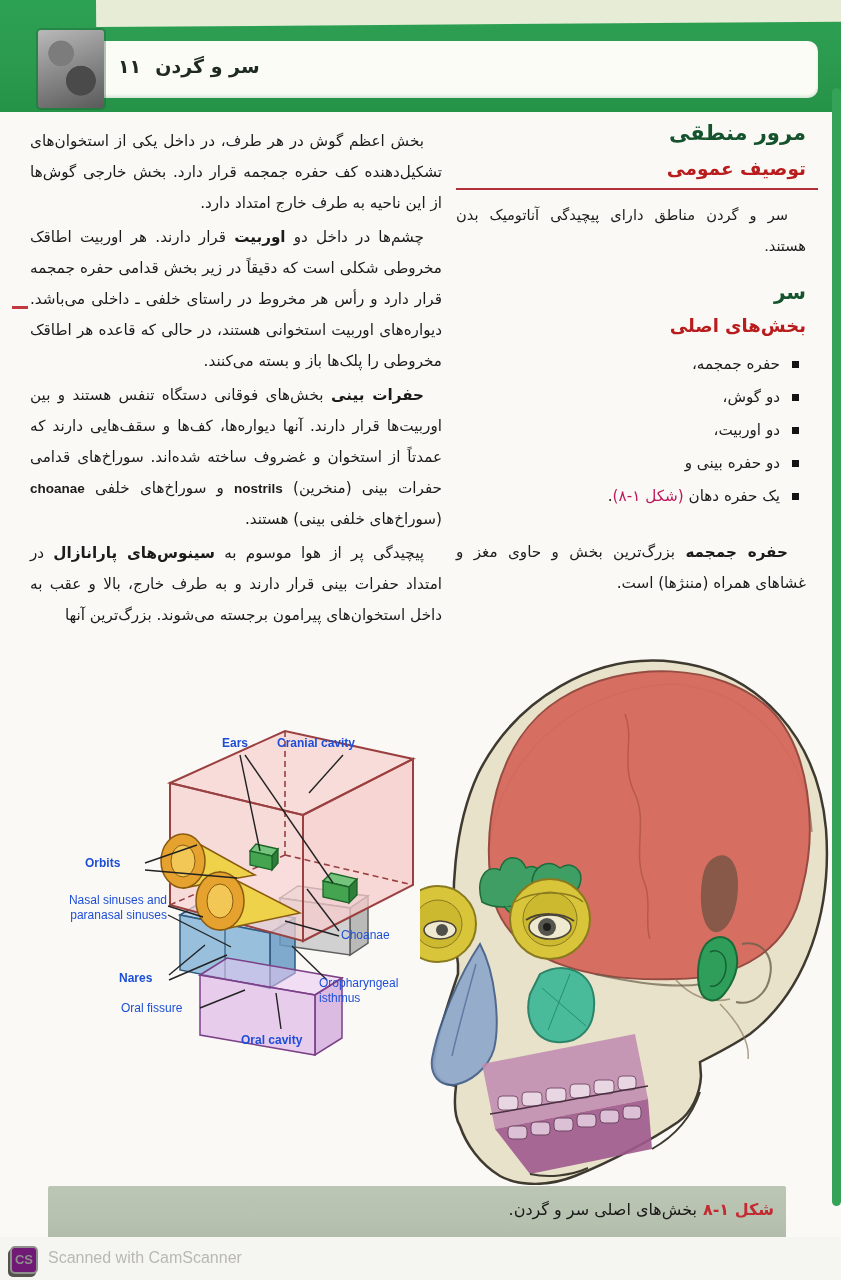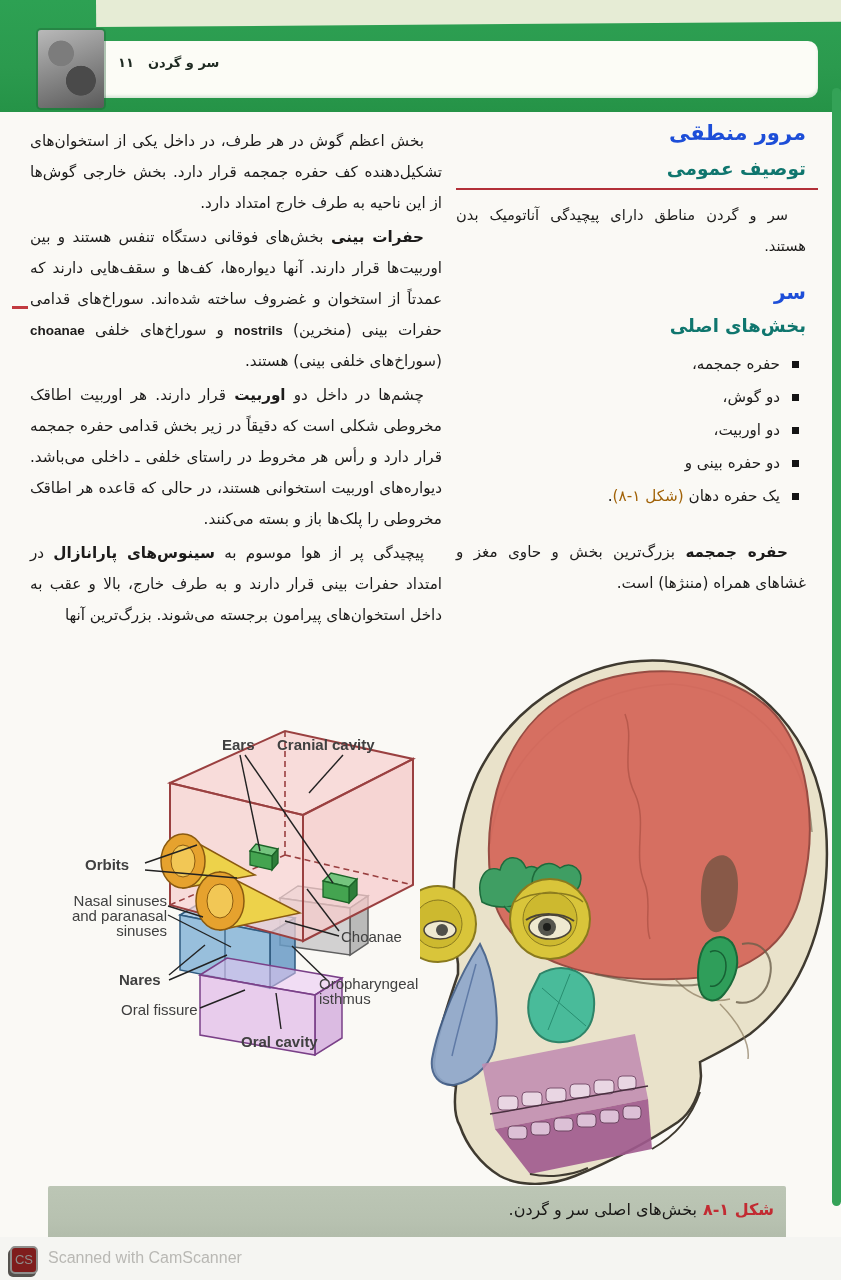--- a/index.html
+++ b/index.html
@@ -12,70 +12,70 @@
   .header-pale{position:absolute;top:0;left:96px;width:745px;height:27px;background:#e6ecd5;
     transform:rotate(-0.4deg);transform-origin:left top;}
   .header-thumb{position:absolute;top:30px;left:38px;width:66px;height:78px;border-radius:3px;
     background:
       radial-gradient(circle at 35% 30%, #7c7c7c 0 18%, transparent 19%),
       radial-gradient(circle at 65% 65%, #4a4a4a 0 22%, transparent 23%),
       linear-gradient(160deg,#b9b9b9 0%,#8d8d8d 45%,#5a5a5a 100%);
     box-shadow:0 0 0 2px rgba(30,90,50,.35);}
   .header-pill{position:absolute;top:41px;left:58px;width:760px;height:57px;background:#fcfcf6;
     border-radius:28px 10px 10px 28px;box-shadow:inset 0 -2px 3px rgba(40,120,70,.18);}
-  .header-title{position:absolute;top:55px;left:118px;direction:rtl;font-size:13px;font-weight:bold;
+  .header-title{position:absolute;top:55px;left:118px;direction:rtl;font-size:19px;font-weight:bold;
     color:#1f2a22;letter-spacing:.5px;}
   .header-title .pagenum{margin-right:14px;letter-spacing:2px;}
 
   
   .edge-strip{position:absolute;right:0;top:88px;width:9px;height:1118px;background:#34a257;border-radius:5px;}
   .margin-mark{position:absolute;left:12px;top:306px;width:16px;height:3px;background:#c23a40;}
 
   
   .col{direction:rtl;text-align:justify;color:#1c1b1a;font-size:15.2px;line-height:31px;}
   .col p{margin:0 0 3px;text-indent:18px;text-align-last:right;}
   .col b{font-weight:bold;}
   .latin{font-family:"Liberation Sans",sans-serif;font-weight:bold;font-size:13.5px;}
 
   .col-left{position:absolute;top:126px;left:30px;width:412px;}
   .col-right{position:absolute;top:118px;left:456px;width:350px;}
 
-  .h-green{color:#1d4ed8;font-weight:bold;font-size:21px;margin:0 0 4px;text-align:right;}
-  .h-red{color:#0f766e;font-weight:bold;font-size:18.5px;margin:0 0 4px;}
+  .h-green{color:#14532d;font-weight:bold;font-size:21px;margin:0 0 4px;text-align:right;}
+  .h-red{color:#b91c1c;font-weight:bold;font-size:18.5px;margin:0 0 4px;}
   .red-rule{border:0;border-bottom:2px solid #b23038;margin:2px -12px 9px 0;}
   .h-head{font-size:20px;margin:16px 0 2px;}
   .h-parts{font-size:18px;margin:0 0 7px;}
   .intro-p{font-size:14.6px;}
   .bullet{position:relative;padding-right:26px;line-height:33px;text-align:right;}
   .bullet::before{content:"";position:absolute;right:7px;top:13px;width:7px;height:7px;background:#141414;}
-  .ref-blue{color:#a16207;}
+  .ref-blue{color:#be185d;}
   .cranial-para{margin-top:24px !important;}
 
   
   .diagram{position:absolute;left:55px;top:693px;width:372px;height:396px;}
   .diagram svg{position:absolute;left:0;top:0;}
-  .dlabel{position:absolute;font-family:"Liberation Sans",sans-serif;font-size:15px;color:#404040;white-space:nowrap;}
+  .dlabel{position:absolute;font-family:"Liberation Sans",sans-serif;font-size:12px;color:#1d4ed8;white-space:nowrap;}
   .dlabel.bold{font-weight:bold;}
   .dlabel.wrap{white-space:normal;line-height:15px;}
 
   
   .skull{position:absolute;left:420px;top:644px;width:421px;height:541px;}
 
   
   .caption-bar{position:absolute;left:48px;top:1186px;width:738px;height:65px;
     background:linear-gradient(180deg,#bcc6b5 0%,#b7c1b0 55%,#aeb8a7 100%);
     border-radius:2px;direction:rtl;line-height:47px;padding:0 12px;box-sizing:border-box;
     font-size:16px;color:#191816;}
   .caption-bar .cap-label{color:#c22b32;font-weight:bold;margin-left:6px;}
 
   
   .scan-footer{position:absolute;left:0;top:1237px;width:841px;height:43px;background:#f5f5f2;}
   .cs-badge{position:absolute;left:10px;top:9px;width:24px;height:24px;border:2px solid #8f8f8d;
-    border-radius:5px;color:#8f8f8d;font-family:"Liberation Sans",sans-serif;font-weight:normal;
-    font-size:13px;line-height:24px;text-align:center;background:#7f1d1d;
+    border-radius:5px;color:#8f8f8d;font-family:"Liberation Sans",sans-serif;font-weight:bold;
+    font-size:13px;line-height:24px;text-align:center;background:#701a75;
     box-shadow:-2px 3px 0 0 #55524e;}
   .cs-text{position:absolute;left:48px;top:12px;color:#b9b8b4;font-family:"Liberation Sans",sans-serif;
     font-size:16px;}
 </style>
 </head>
 <body>
 
 <div class="page">
 
   <div class="header-bar">
@@ -105,24 +105,24 @@
       <span>یک حفره دهان </span><span class="ref-blue">(شکل ۱-۸)</span><span>.</span>
     </div>
     <p class="cranial-para">
       <b>حفره جمجمه</b><span> بزرگ‌ترین بخش و حاوی مغز و غشاهای همراه (مننژها) است.</span>
     </p>
   </div>
 
   <div class="col col-left">
     <p>بخش اعظم گوش در هر طرف، در داخل یکی از استخوان‌های تشکیل‌دهنده کف حفره جمجمه قرار دارد. بخش خارجی گوش‌ها از این ناحیه به طرف خارج امتداد دارد.</p>
     <p>
+      <span>چشم‌ها در داخل دو </span><b>اوربیت</b><span> قرار دارند. هر اوربیت اطاقک مخروطی شکلی است که دقیقاً در زیر بخش قدامی حفره جمجمه قرار دارد و رأس هر مخروط در راستای خلفی ـ داخلی می‌باشد. دیواره‌های اوربیت استخوانی هستند، در حالی که قاعده هر اطاقک مخروطی را پلک‌ها باز و بسته می‌کنند.</span>
+    </p>
+    <p>
       <b>حفرات بینی</b><span> بخش‌های فوقانی دستگاه تنفس هستند و بین اوربیت‌ها قرار دارند. آنها دیواره‌ها، کف‌ها و سقف‌هایی دارند که عمدتاً از استخوان و غضروف ساخته شده‌اند. سوراخ‌های قدامی حفرات بینی (منخرین) </span><span class="latin">nostrils</span><span> و سوراخ‌های خلفی </span><span class="latin">choanae</span><span> (سوراخ‌های خلفی بینی) هستند.</span>
-    </p>
-    <p>
-      <span>چشم‌ها در داخل دو </span><b>اوربیت</b><span> قرار دارند. هر اوربیت اطاقک مخروطی شکلی است که دقیقاً در زیر بخش قدامی حفره جمجمه قرار دارد و رأس هر مخروط در راستای خلفی ـ داخلی می‌باشد. دیواره‌های اوربیت استخوانی هستند، در حالی که قاعده هر اطاقک مخروطی را پلک‌ها باز و بسته می‌کنند.</span>
     </p>
     <p>
       <span>پیچیدگی پر از هوا موسوم به </span><b>سینوس‌های پارانازال</b><span> در امتداد حفرات بینی قرار دارند و به طرف خارج، بالا و عقب به داخل استخوان‌های پیرامون برجسته می‌شوند. بزرگ‌ترین آنها</span>
     </p>
   </div>
 
   <div class="diagram">
     <svg width="372" height="396" viewBox="0 0 372 396">
 
       <g>

